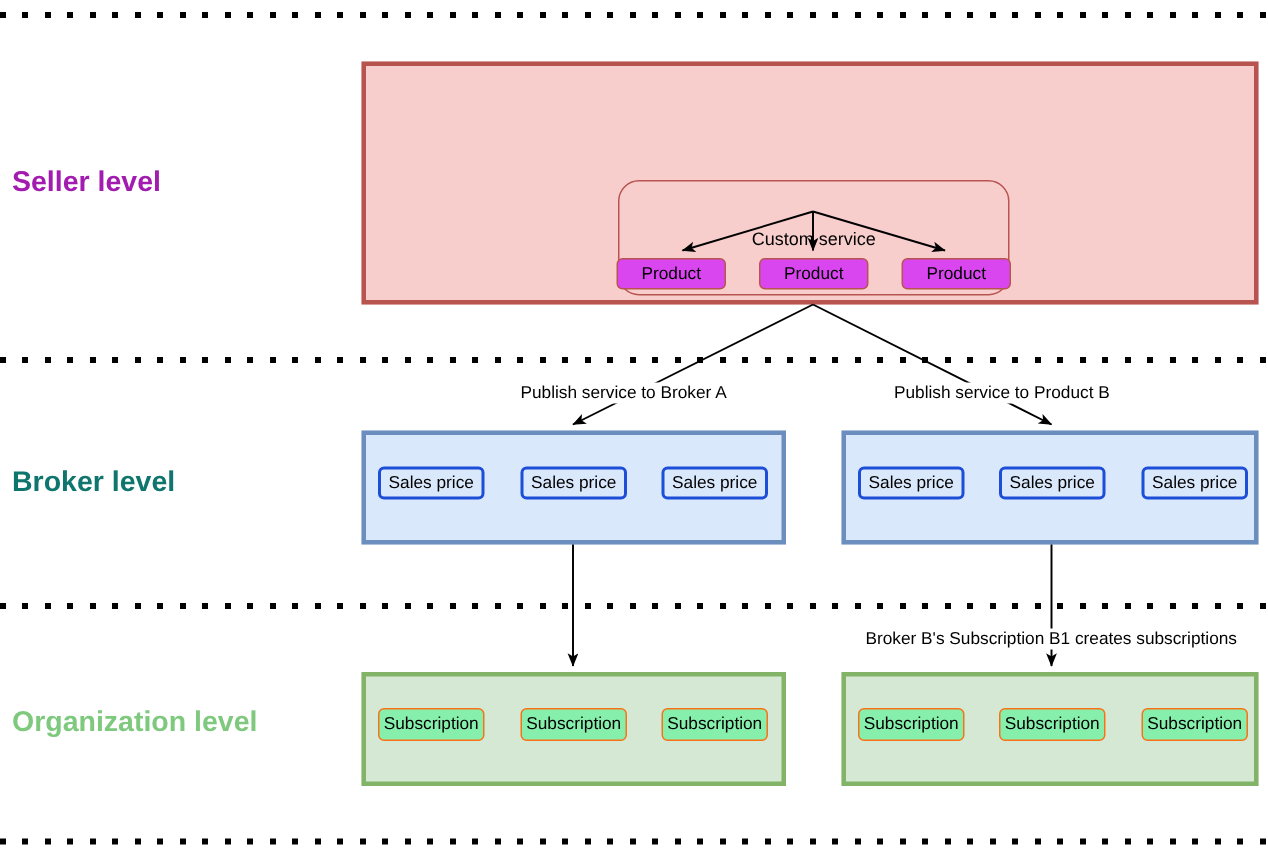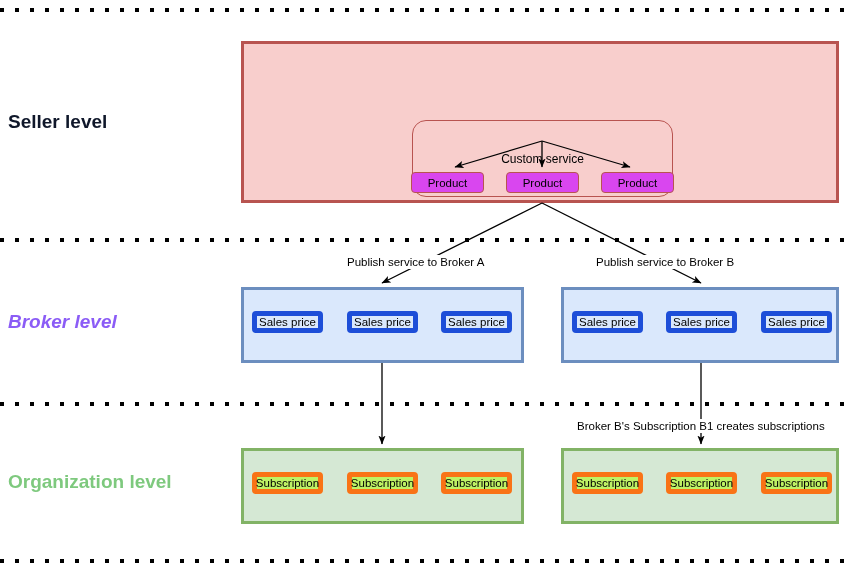--- a/index.html
+++ b/index.html
@@ -70,25 +70,25 @@
     border: 1px solid #b85450;
     border-radius: 14px;
     font-size: 12px;
   }
   .node-product {
     background: #d946ef;
     border: 1px solid #b85450;
   }
   .node-price {
     background: #dae8fc;
-    border: 5px solid #1d4ed8;
+    border: 2px solid #1d4ed8;
   }
   .node-subscription {
-    background: #bef264;
-    border: 5px solid #f97316;
+    background: #86efac;
+    border: 1px solid #f97316;
   }
   
   .edge-label {
     position: absolute;
     font-size: 11.5px;
     color: #000000;
     white-space: nowrap;
     background: #ffffff;
     line-height: 14px;
     padding: 0 2px;
@@ -106,23 +106,23 @@
 </head>
 <body>
 
 <div id="canvas">
 
   <div class="dotline" style="top:8px;"></div>
   <div class="dotline" style="top:238px;"></div>
   <div class="dotline" style="top:402px;"></div>
   <div class="dotline" style="top:559px;"></div>
 
-  <div class="level-label" style="left:8px; top:111px; color:#0f172a;">Seller level</div>
-
-  <div class="level-label" style="left:8px; top:311px; color:#8b5cf6;font-style:italic;">Broker level</div>
+  <div class="level-label" style="left:8px; top:111px; color:#a21caf;">Seller level</div>
+
+  <div class="level-label" style="left:8px; top:311px; color:#0f766e;">Broker level</div>
 
   <div class="level-label" style="left:8px; top:471px; color:#7ec97e;">Organization level</div>
 
   <div class="band band-seller" style="left:241px; top:41px; width:598px; height:162px;"></div>
 
   <div class="node node-service" style="left:412px; top:78px; width:261px; height:77px;margin-top:42px;">
     <span>Custom service</span>
   </div>
 
   <div class="node node-product" style="left:411px; top:172px; width:73px; height:21px;">
@@ -196,18 +196,18 @@
 
     <path d="M542,203 L382,283" stroke="#000000" stroke-width="1.3" fill="none" marker-end="url(#ah)"></path>
     <path d="M542,203 L701,283" stroke="#000000" stroke-width="1.3" fill="none" marker-end="url(#ah)"></path>
 
     <path d="M382,363 L382,444" stroke="#000000" stroke-width="1.3" fill="none" marker-end="url(#ah)"></path>
     <path d="M701,363 L701,444" stroke="#000000" stroke-width="1.3" fill="none" marker-end="url(#ah)"></path>
   </svg>
 
   <div class="edge-label" style="left:345px; top:255px;">Publish service to Broker A</div>
 
-  <div class="edge-label" style="left:594px; top:255px;">Publish service to Broker B</div>
+  <div class="edge-label" style="left:594px; top:255px;">Publish service to Product B</div>
 
 
   <div class="edge-label" style="left:575px; top:419px;">Broker B's Subscription B1 creates subscriptions</div>
 
 </div>
 
 </body></html>

